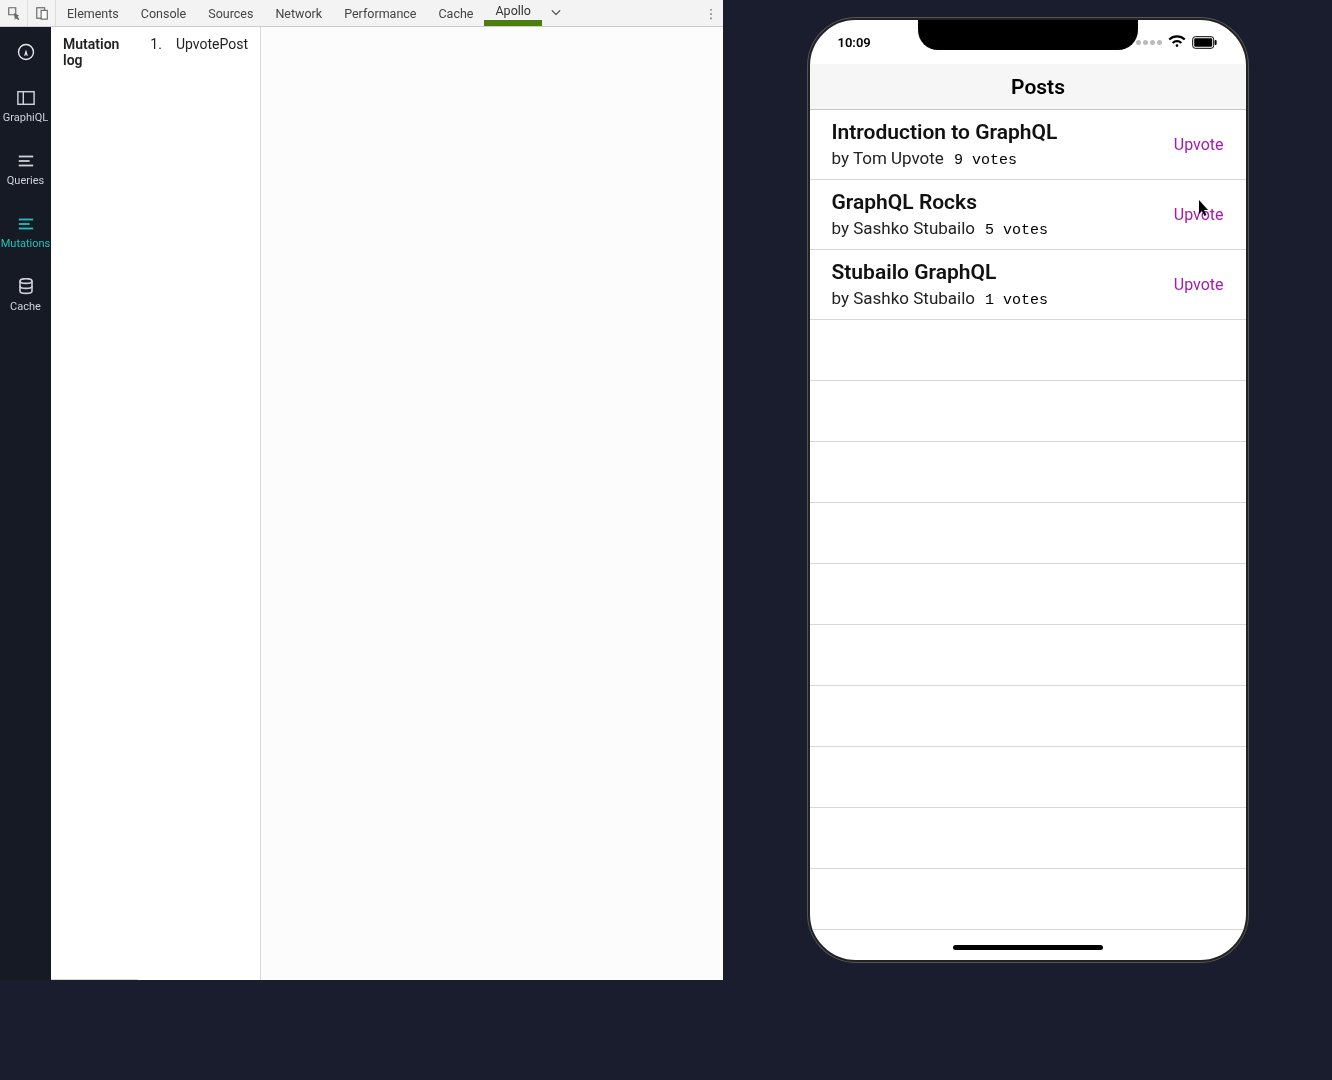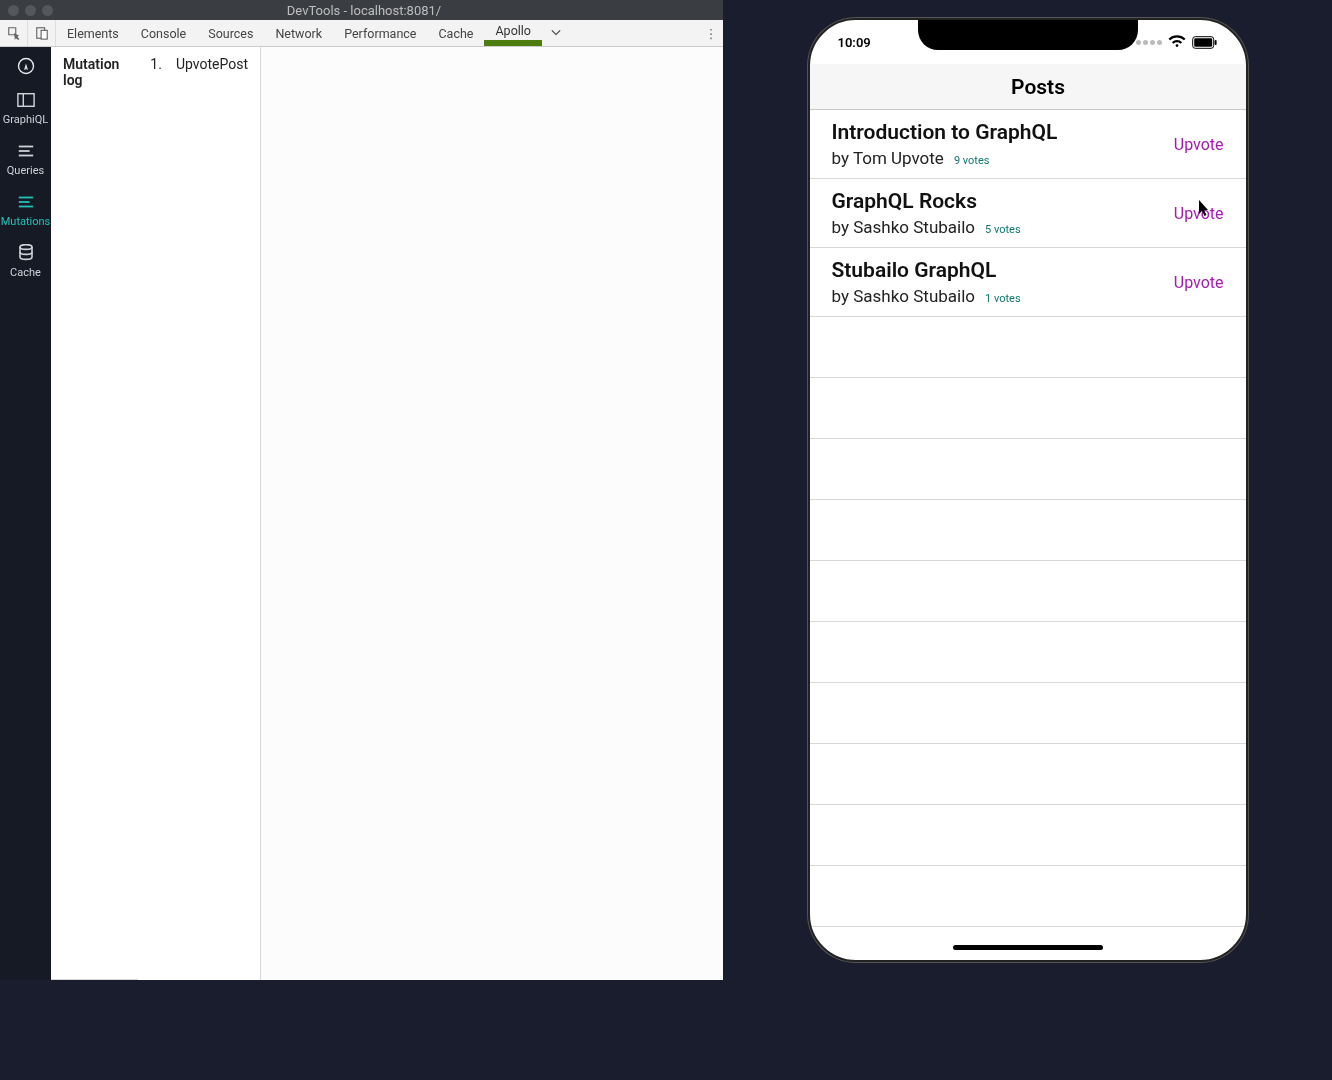--- a/index.html
+++ b/index.html
@@ -24,21 +24,21 @@
   .dt-tab-icon { width: 28px; display: flex; align-items: center; justify-content: center; border-right: 1px solid #ddd; color: #666; }
   .dt-tab-icon.last { border-right: none; }
   .dt-tab { padding: 0 11px; display: flex; align-items: center; cursor: default; }
   .dt-tab.active { color: #333; border-bottom: 6px solid #4d7c0f; }
   .dt-tabs .spacer { flex: 1; }
   .menu-dots { width: 24px; display: flex; align-items: center; justify-content: center; color: #666; }
 
   .apollo-pane { flex: 1; display: flex; background: #fff; }
   .apollo-sidebar {
     width: 51px; background: #161a25; display: flex; flex-direction: column;
-    align-items: center; gap: 0; color: #cfd2d8;
+    align-items: center; padding-top: 6px; gap: 12px; color: #cfd2d8;
   }
   .side-item {
     width: 100%; display: flex; flex-direction: column; align-items: center;
     padding: 10px 0 6px 0; cursor: default; font-size: 11px; gap: 4px;
   }
   .side-item.active { color: #22c1b7; }
   .side-item .side-label { font-size: 11px; }
   .side-icon { width: 20px; height: 18px; display:flex; align-items:center; justify-content:center; }
 
   .apollo-content { flex: 1; display: flex; }
@@ -83,45 +83,36 @@
   .list { overflow-y: auto; height: calc(100% - 44px - 46px - 30px); }
   .row {
     display:flex; align-items:center; justify-content: space-between;
     padding: 10px 22px 10px 22px; border-bottom: 1px solid #d8d8d8;
     min-height: 60px;
   }
   .row.empty { min-height: 61px; }
   .row-left { display:flex; flex-direction: column; gap: 4px; }
   .post-title { font-size: 21px; font-weight: 600; color:#111; }
   .post-sub { font-size: 17px; color:#222; }
-  .post-votes { font-size: 11px; color:#0f766e; margin-left: 10px; }
+  .post-votes { font-size: 15px; color:#000000; margin-left: 10px; font-family: Liberation Mono, monospace; }
   .upvote { color:#a21caf; font-size: 16px; cursor:default; }
 
   .home-indicator {
     position:absolute; bottom: 10px; left:50%; transform: translateX(-50%);
     width: 150px; height: 5px; background:#000; border-radius: 3px;
   }
 
   .cursor { position:absolute; width:14px; height:18px; pointer-events:none; }
 </style>
 </head>
 <body>
 
 <div class="root">
 
   <div class="devtools">
-    <div class="titlebar">
-      <div class="traffic">
-        <div class="dot"></div>
-          <div class="dot"></div>
-          <div class="dot"></div>
-      </div>
-      <div class="titlebar-title">DevTools - localhost:8081/</div>
-      <div style="width:40px"></div>
-    </div>
 
     <div class="dt-tabs">
       <div class="dt-tab-icon">
         <svg width="14" height="14" viewBox="0 0 16 16">
             <path fill="none" stroke="#666" stroke-width="1.3" d="M2 2h8v8H2z"></path>
             <path fill="#666" d="M8 8l6 3-2 1 2 3-1 1-3-2-1 2z"></path>
           </svg>
       </div>
       <div class="dt-tab-icon">
         <svg width="14" height="14" viewBox="0 0 16 16">

